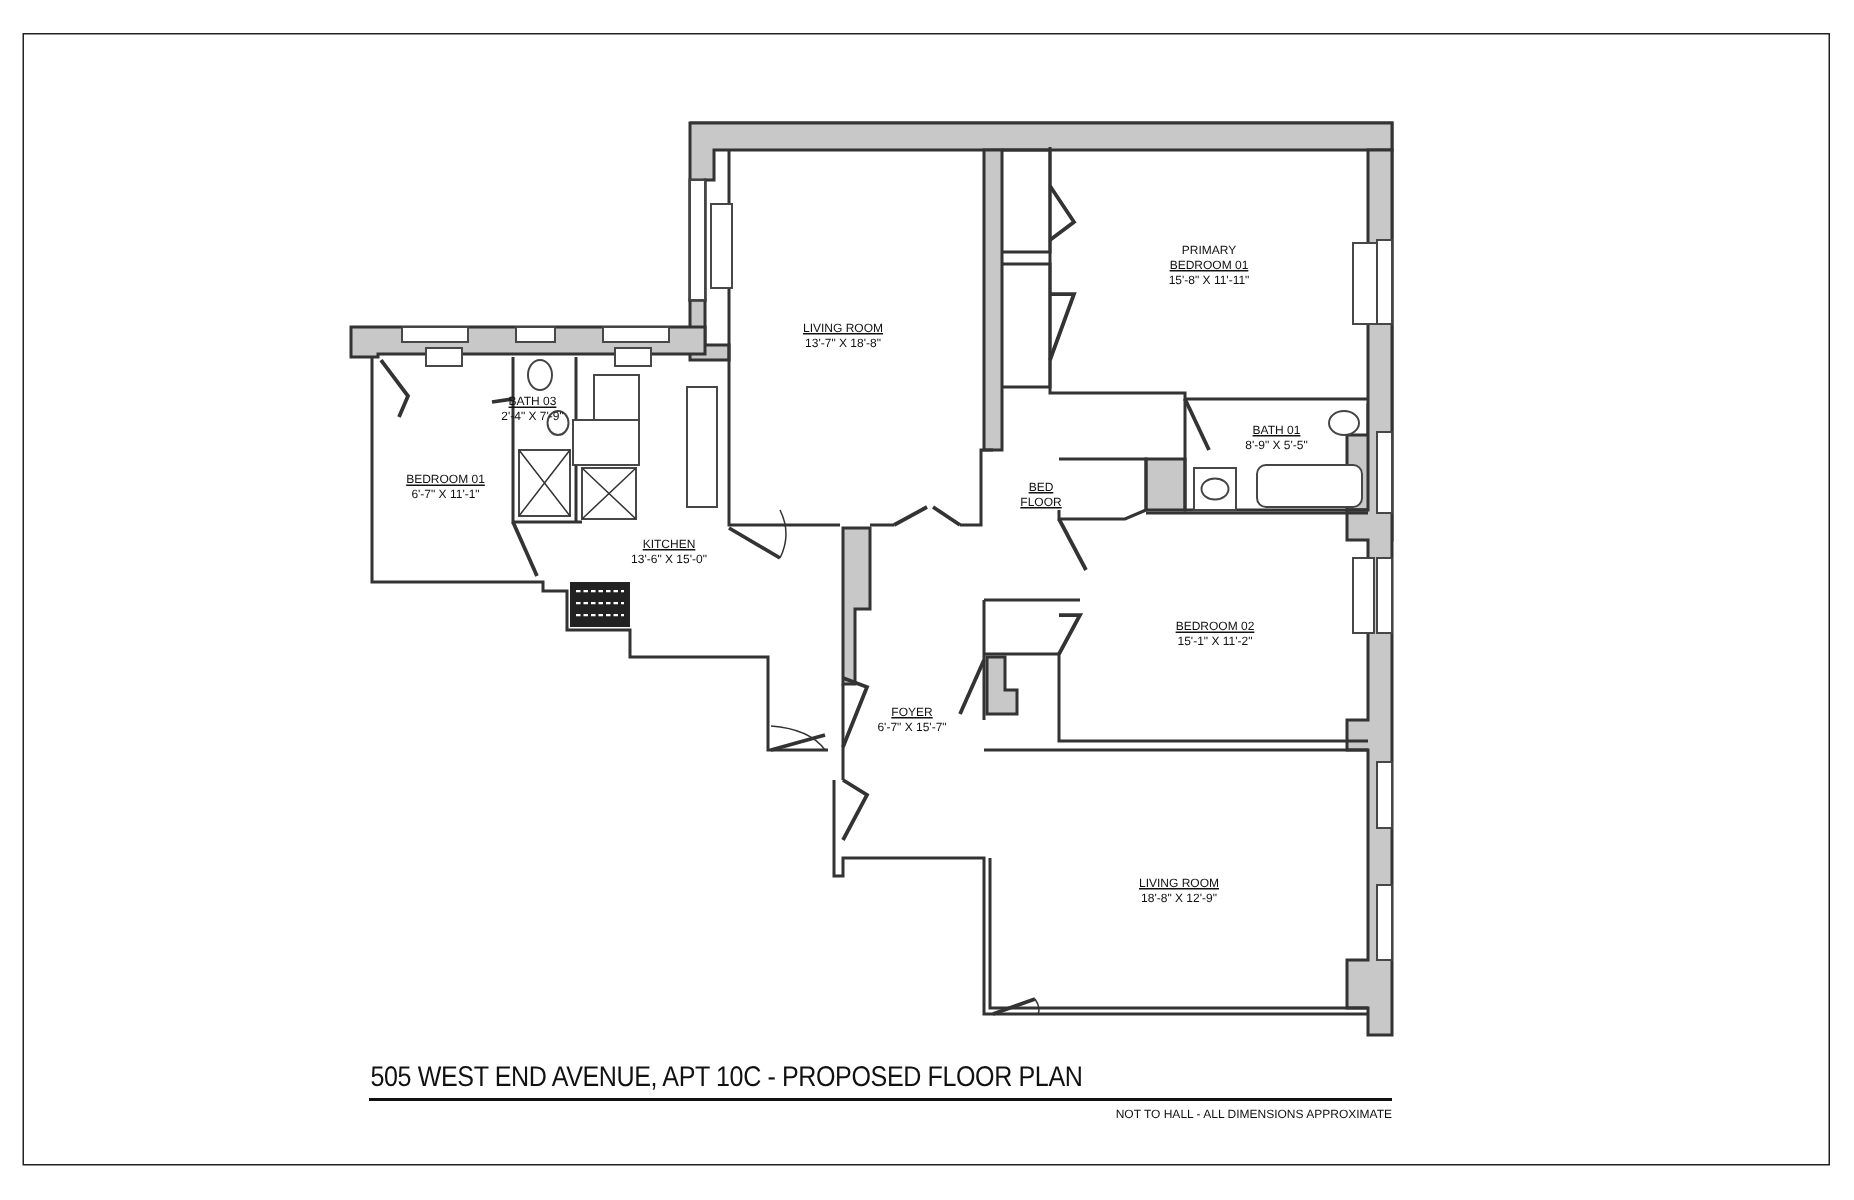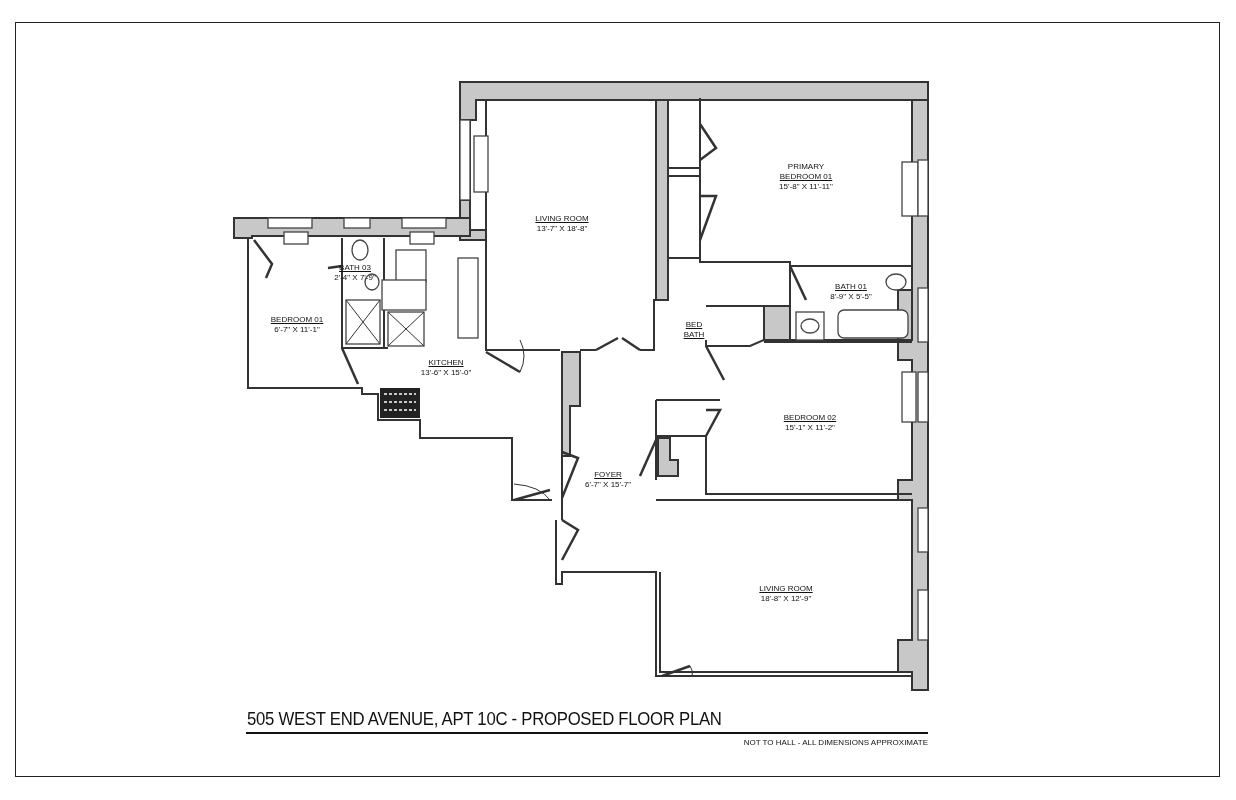--- a/index.html
+++ b/index.html
@@ -145,21 +145,21 @@
 <div class="lbl" style="left:297px; top:315px;">
   <span class="nm">BEDROOM 01</span>
   <span class="dm">6'-7" X 11'-1"</span>
 </div>
 <div class="lbl" style="left:446px; top:358px;">
   <span class="nm">KITCHEN</span>
   <span class="dm">13'-6" X 15'-0"</span>
 </div>
 <div class="lbl" style="left:694px; top:292px;margin-top:28px;">
   <span class="nm">BED</span>
-  <span class="nm">BATH</span>
+  <span class="nm">FLOOR</span>
 </div>
 <div class="lbl" style="left:851px; top:269px;margin-top:13px;">
   <span class="nm">BATH 01</span>
   <span class="dm">8'-9" X 5'-5"</span>
 </div>
 <div class="lbl" style="left:810px; top:413px;">
   <span class="nm">BEDROOM 02</span>
   <span class="dm">15'-1" X 11'-2"</span>
 </div>
 <div class="lbl" style="left:608px; top:470px;">

